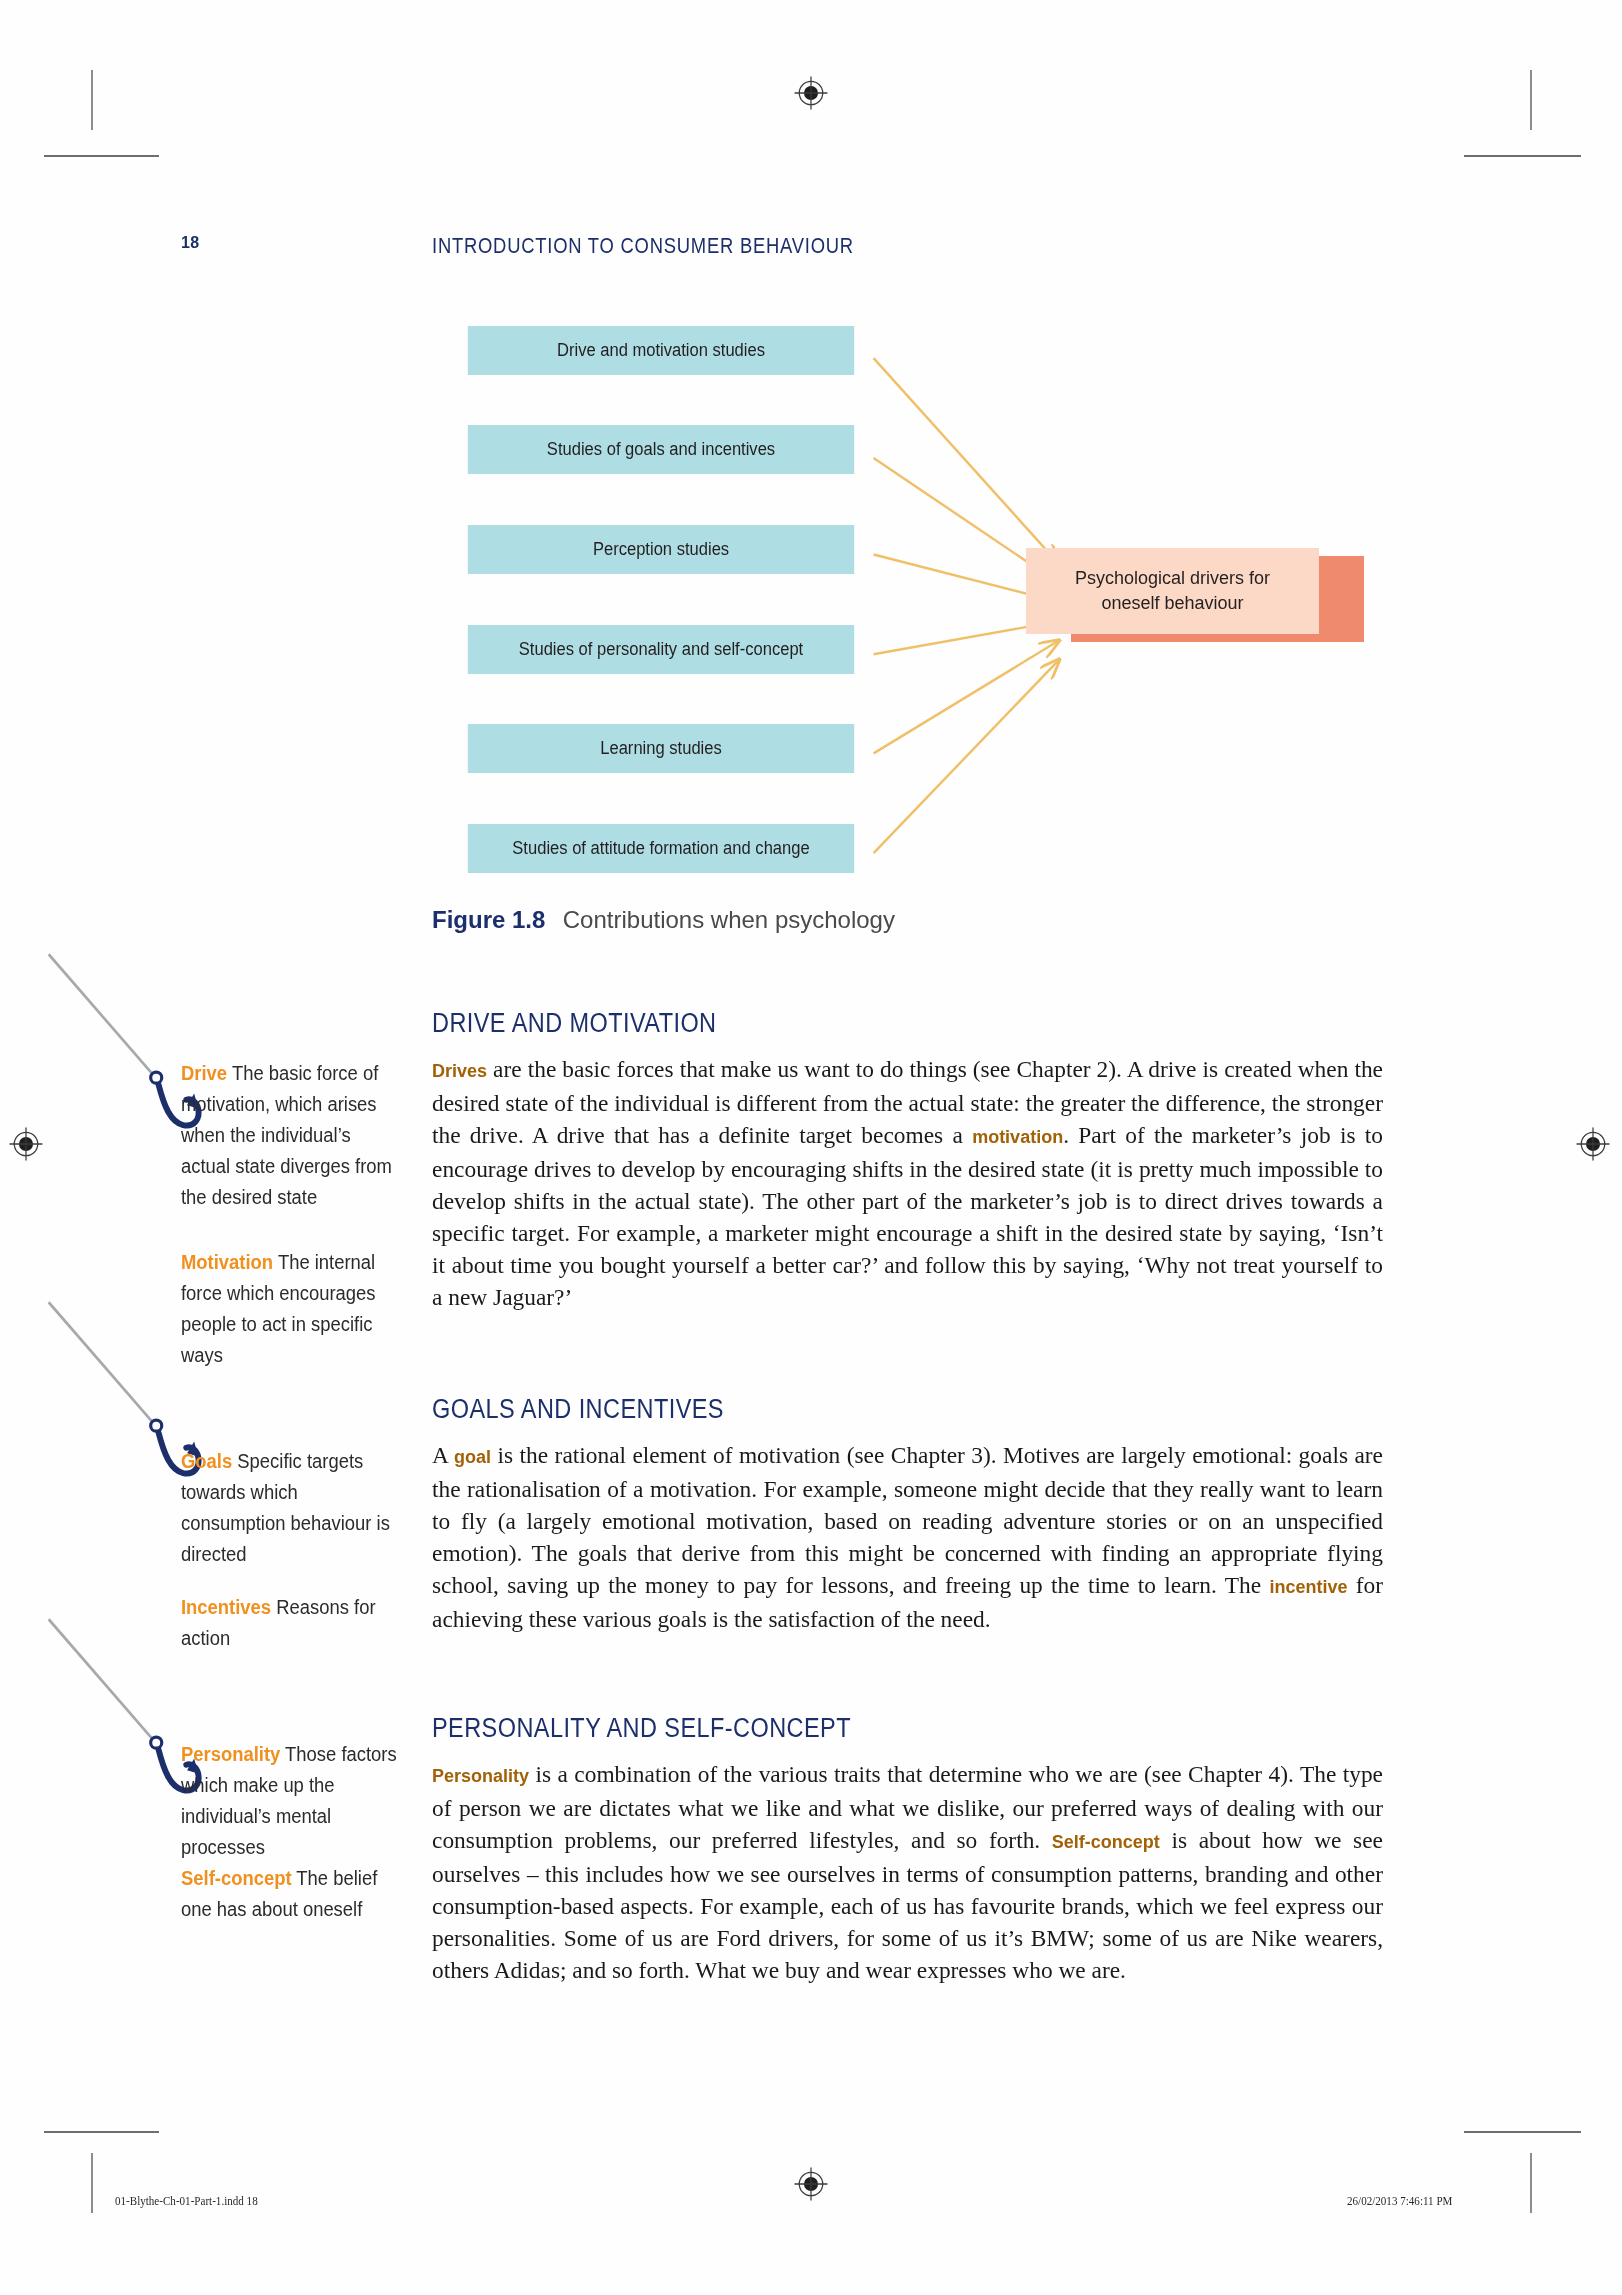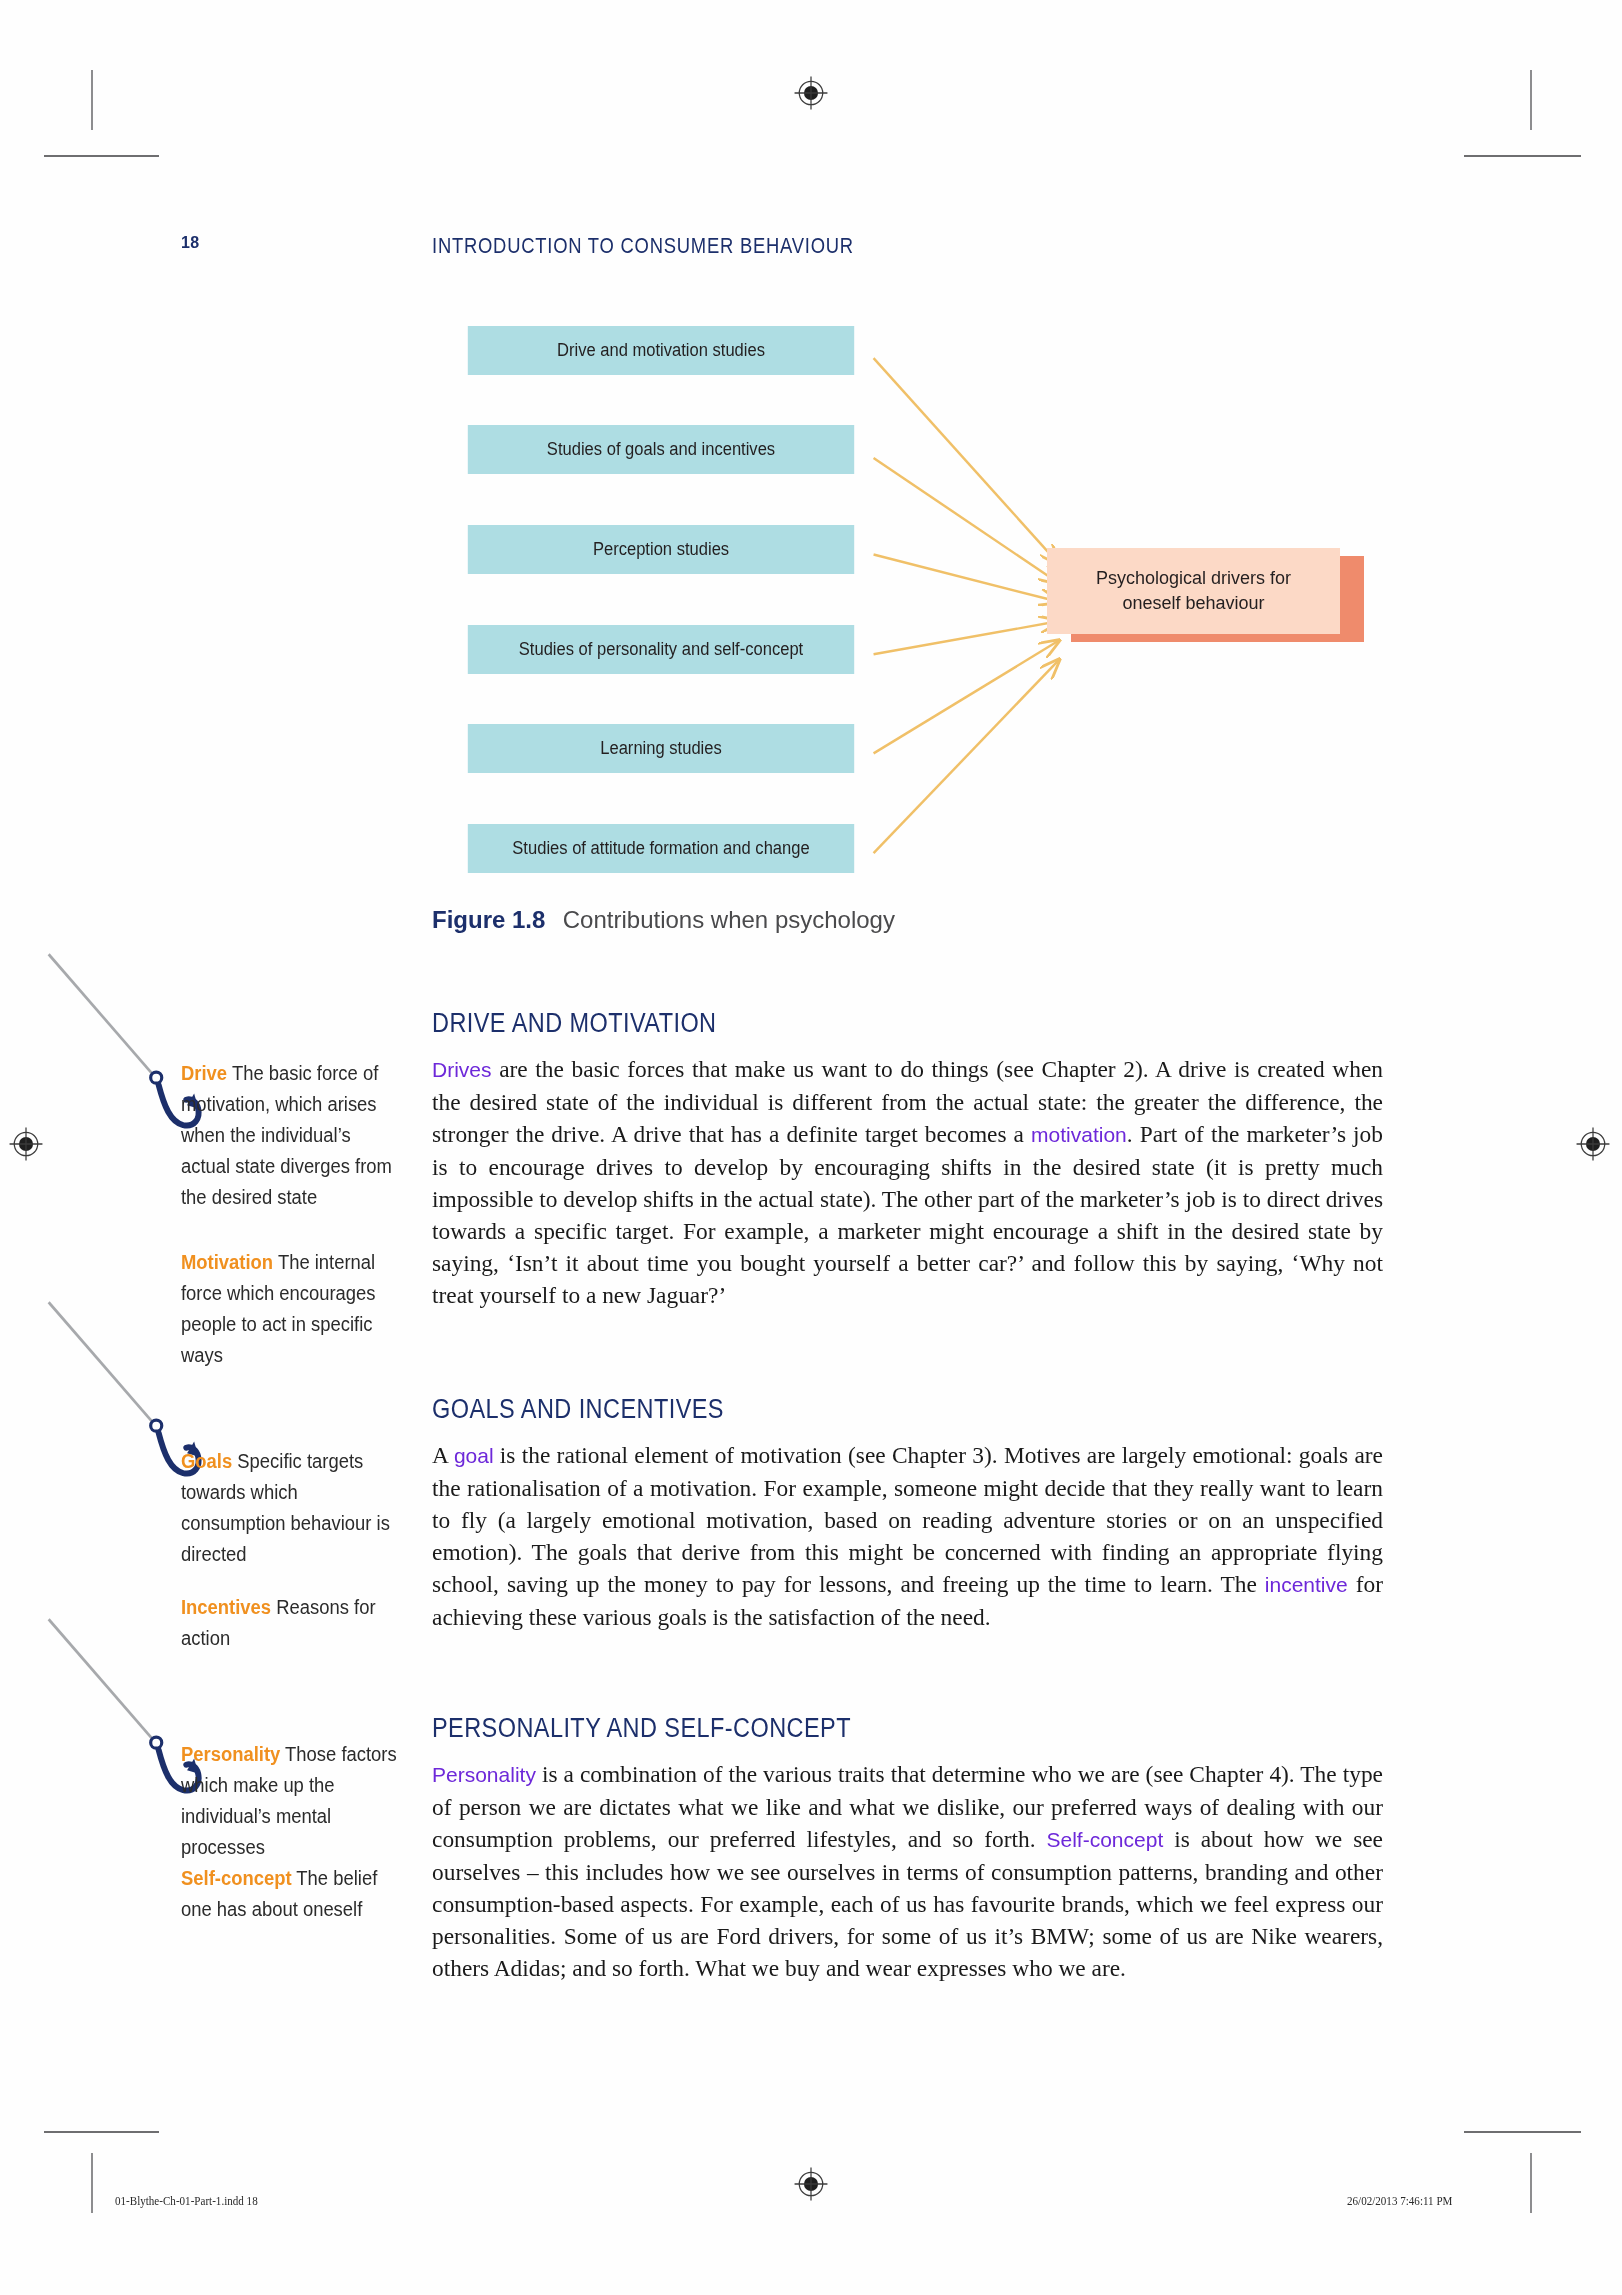--- a/index.html
+++ b/index.html
@@ -72,23 +72,23 @@
   }
 
   
   .body-col {
     position: absolute; left: 432px; width: 951px;
     font-family: "Liberation Serif", serif;
     font-size: 23.4px; line-height: 32px;
     color: #1a1a1a; text-align: justify;
     -webkit-hyphens: none; hyphens: none;
   }
-  .kw { color: #6d28d9; font-weight: normal;
+  .kw { color: #a16207; font-weight: bold;
         font-family: "Liberation Sans Narrow", "Liberation Sans", sans-serif;
-        font-size: 21px; }
+        font-size: 18px; }
 
   
   .gloss {
     position: absolute; left: 181px; width: 230px;
     font-family: "Liberation Sans Narrow", "Liberation Sans", sans-serif;
     font-size: 19.4px; line-height: 31px; color: #2b2b2b;
     transform: scaleX(0.95); transform-origin: left top;
   }
   .gloss .term { color: #f0901f; font-weight: bold; }
 
@@ -178,21 +178,21 @@
       <span>Studies of personality and self-concept</span>
     </div>
     <div class="fig-box" style="left:451px; top:724px; width:420px; height:49px;">
       <span>Learning studies</span>
     </div>
     <div class="fig-box" style="left:451px; top:824px; width:420px; height:49px;">
       <span>Studies of attitude formation and change</span>
     </div>
 
     <div class="fig-target-shadow" style="left:1071px; top:556px; width:293px; height:86px;"></div>
-    <div class="fig-target" style="left:1047px; top:548px; width:293px; height:86px;">
+    <div class="fig-target" style="left:1026px; top:548px; width:293px; height:86px;">
       <div>
         <div>Psychological drivers for</div>
         <div>oneself behaviour</div>
       </div>
     </div>
 
     <div class="fig-caption">
       <b>Figure 1.8</b><span>Contributions when psychology</span>
     </div>
   </div>

